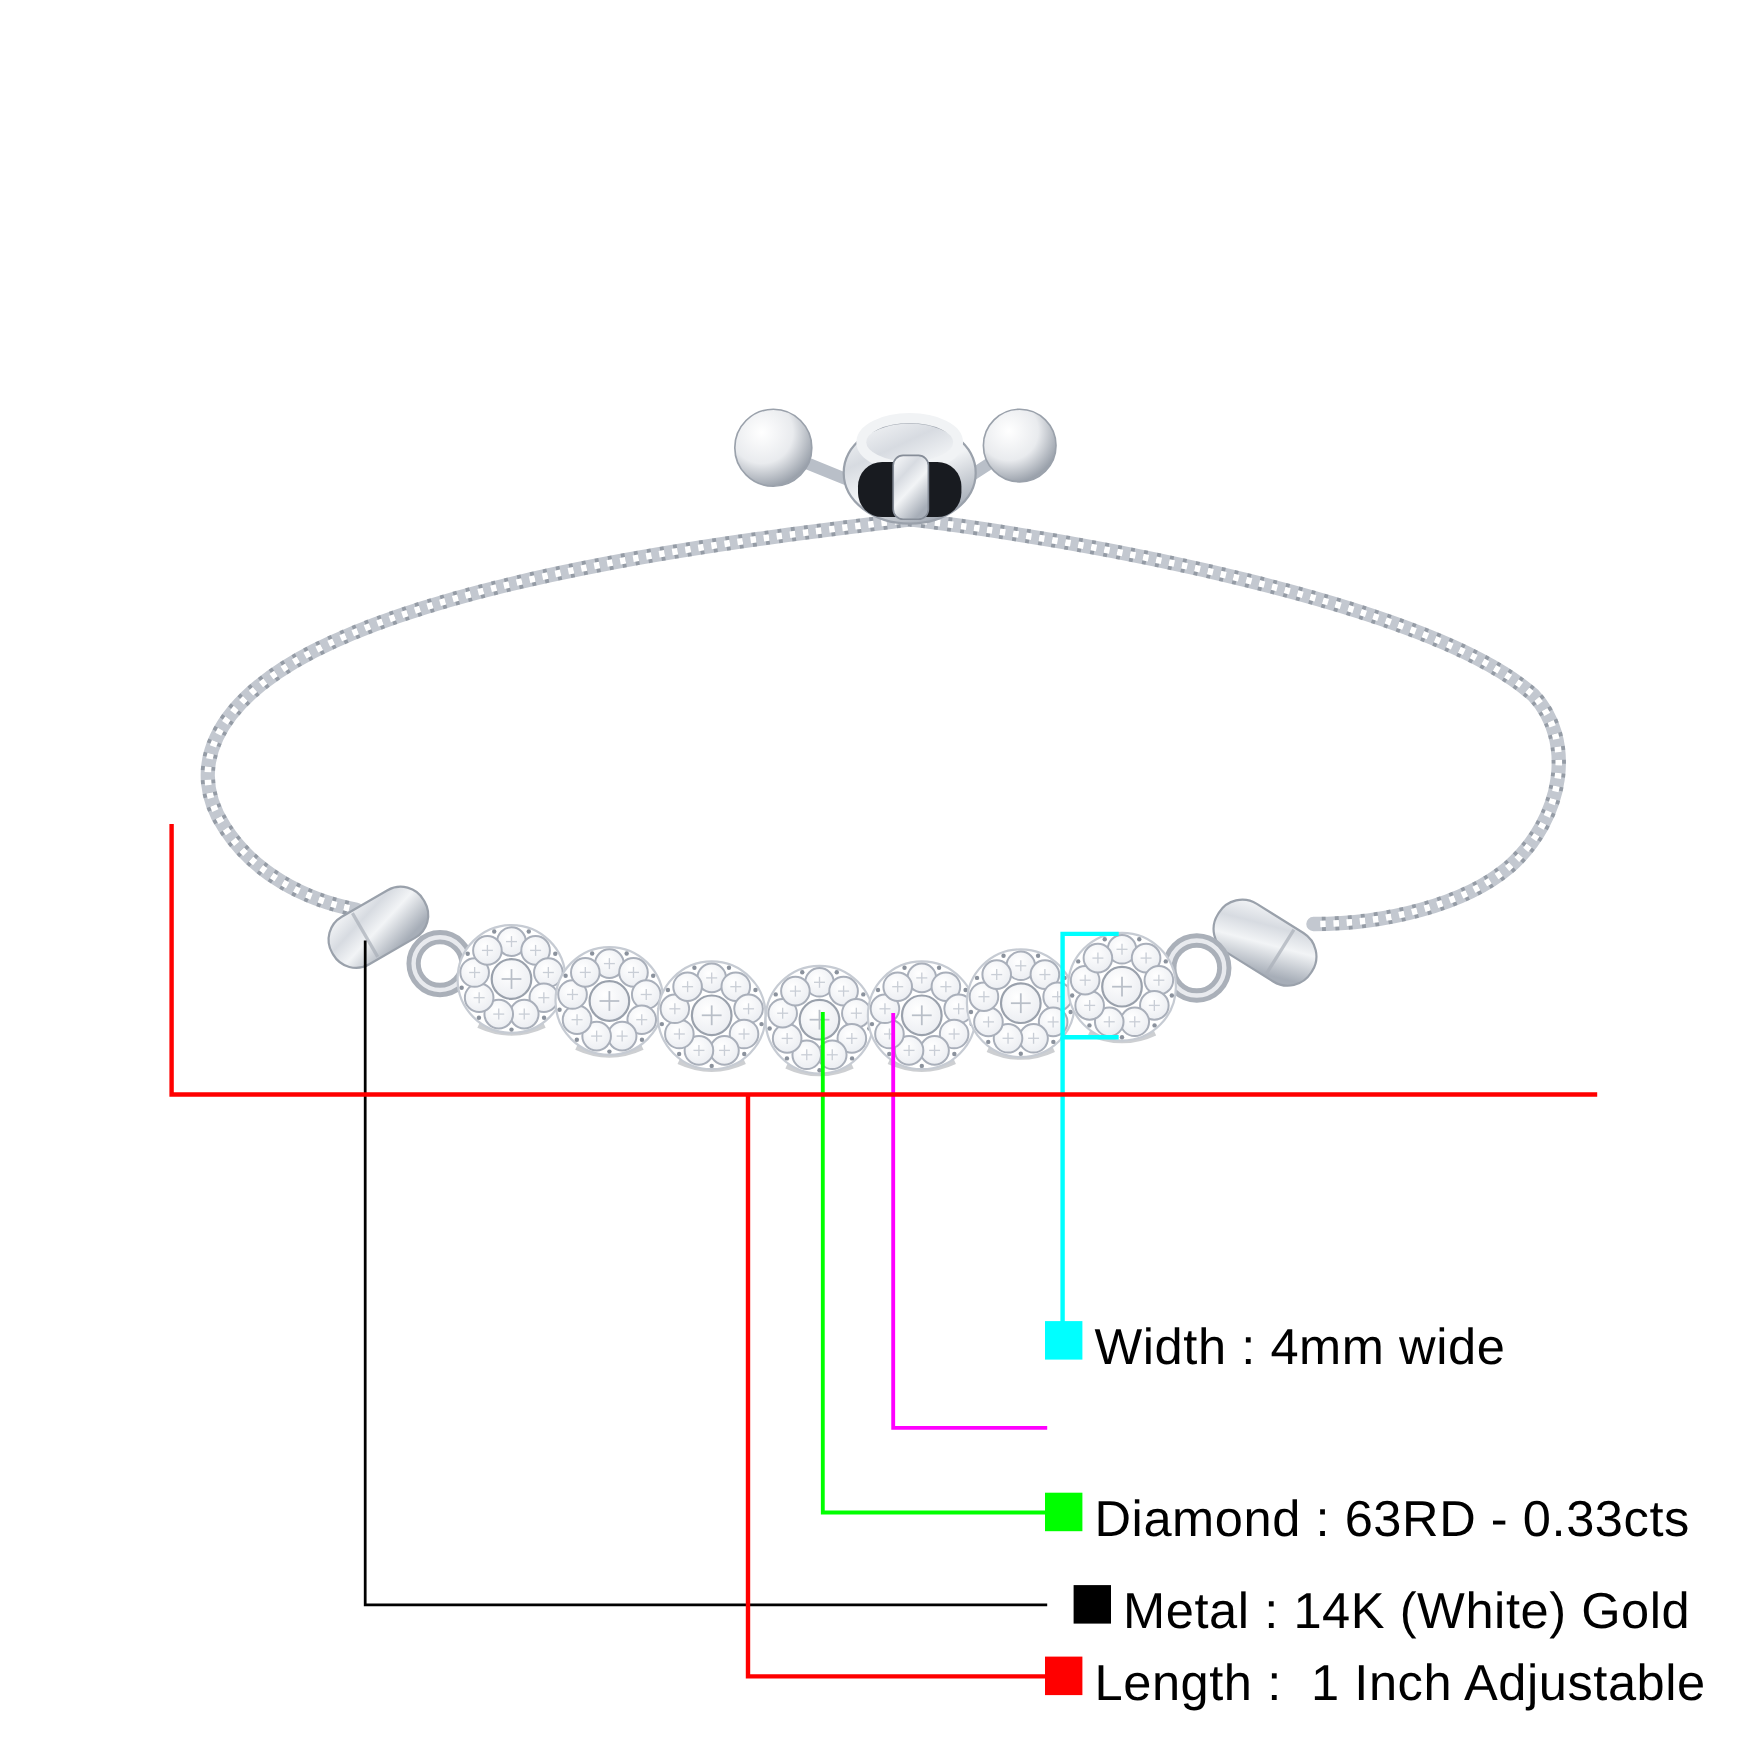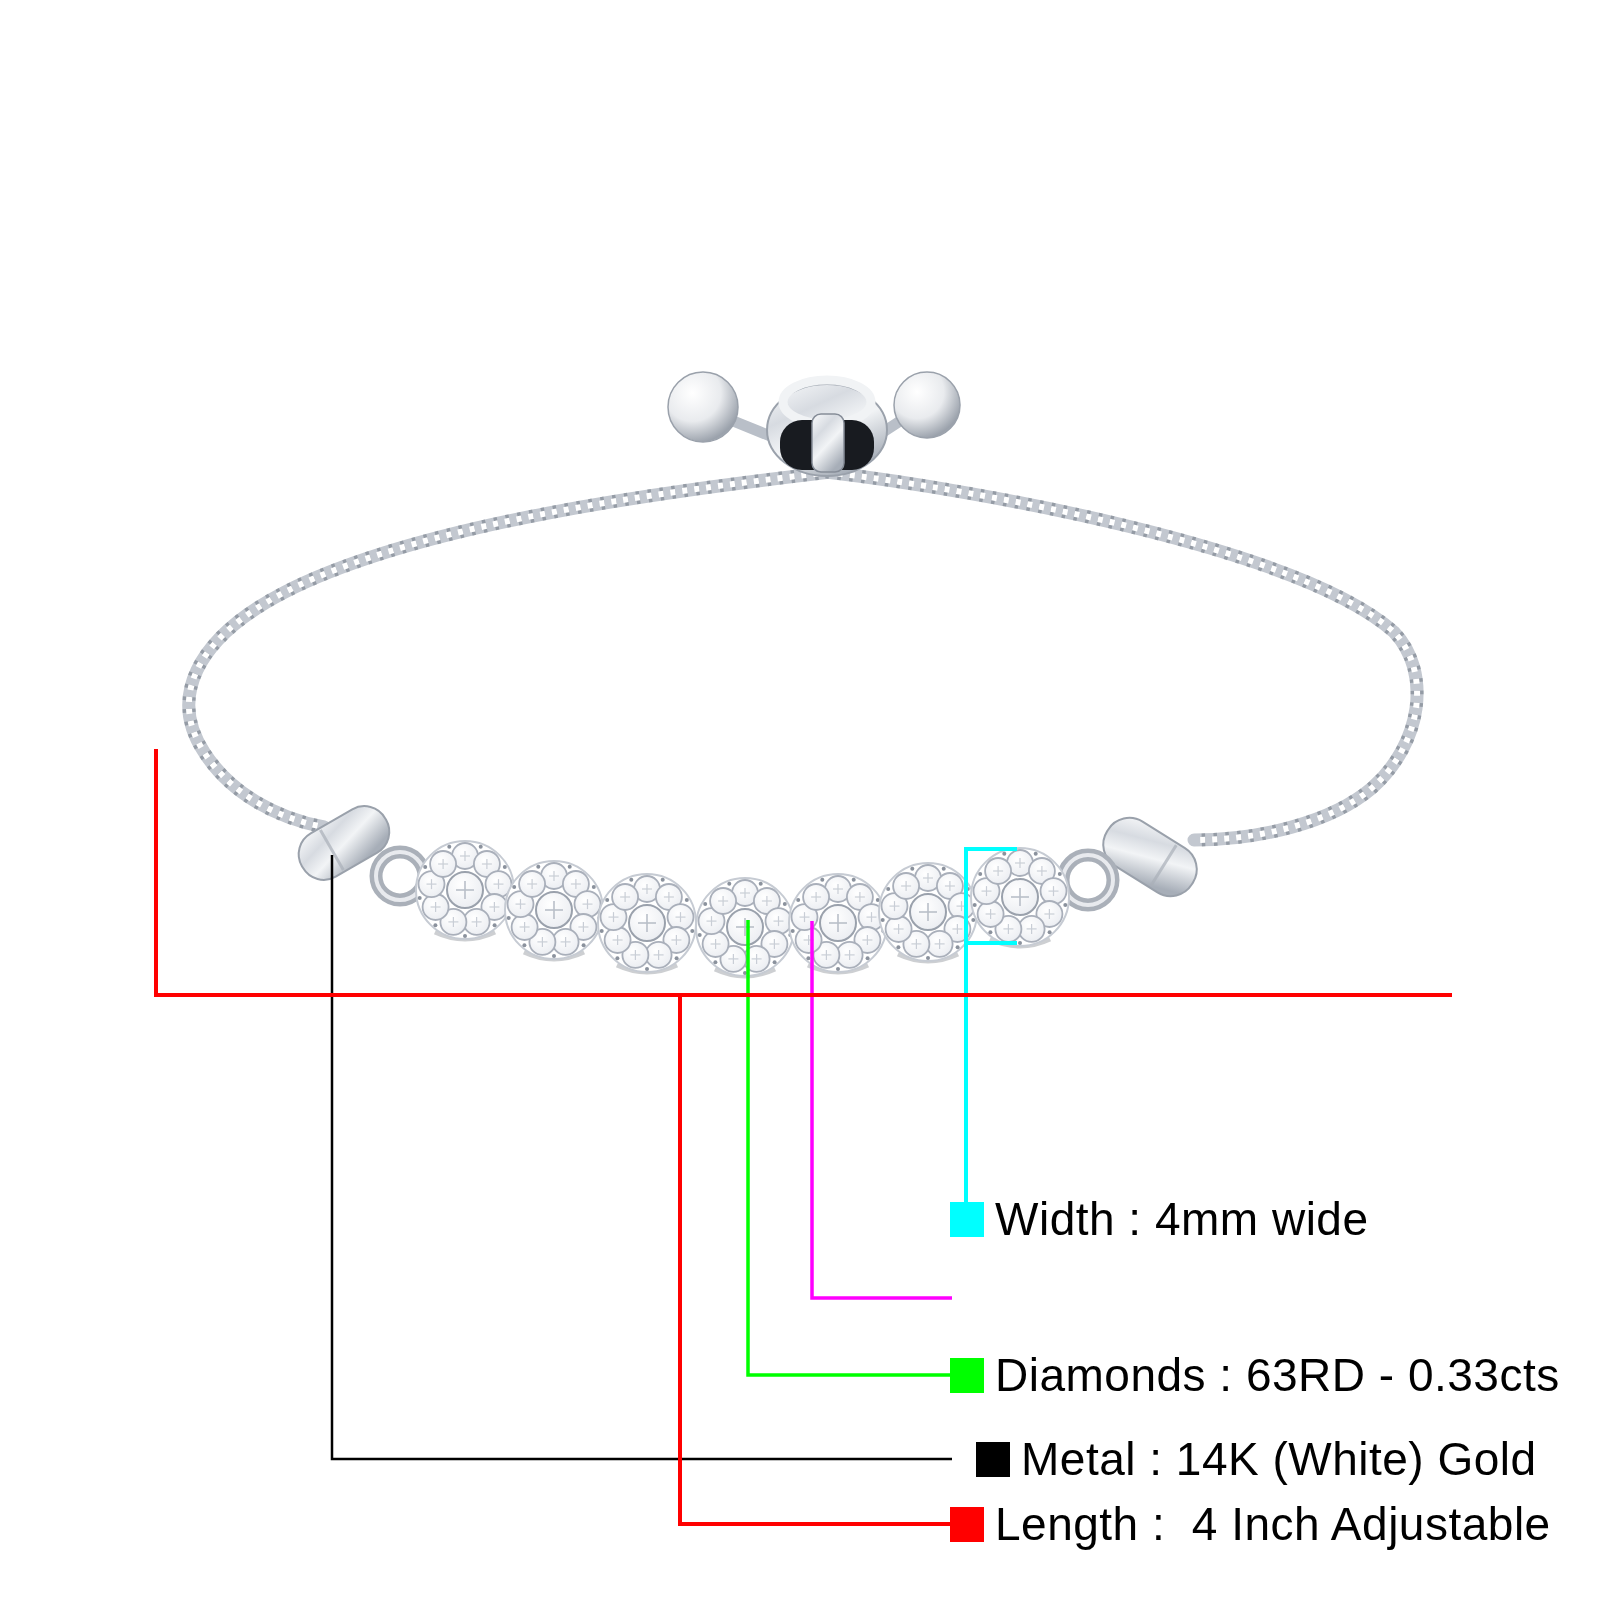--- a/index.html
+++ b/index.html
@@ -8,21 +8,21 @@
     width: 1600px;
     height: 1600px;
     background: #ffffff;
     overflow: hidden;
     font-family: "Liberation Sans", sans-serif;
   }
   .stage svg.art { position: absolute; left: 0; top: 0; }
   .legend-row {
     position: absolute;
     display: flex;
-    align-items: center;
+    align-items: flex-start;
     gap: 11px;
     height: 36px;
   }
   .swatch { width: 34px; height: 35px; flex: 0 0 auto; }
   .spec-label {
     font-size: 46px;
     line-height: 1;
     color: #000000;
     white-space: pre;
     letter-spacing: 0.5px;
@@ -411,24 +411,24 @@
         <polyline points="680,995 680,1524 952,1524" fill="none" stroke="#ff0000" stroke-width="4"></polyline>
       </g>
   </svg>
 
   <div class="legend-row" style="left:950px; top:1201px;">
     <div class="swatch" style="background: rgb(0, 255, 255);"></div>
     <span class="spec-label">Width : 4mm wide</span>
   </div>
   <div class="legend-row" style="left:950px; top:1357px;">
     <div class="swatch" style="background: rgb(0, 255, 0);"></div>
-    <span class="spec-label">Diamonds : 63RD - 0.33cts</span>
+    <span class="spec-label">Diamond : 63RD - 0.33cts</span>
   </div>
   <div class="legend-row" style="left:976px; top:1441px;">
     <div class="swatch" style="background: rgb(0, 0, 0);"></div>
     <span class="spec-label">Metal : 14K (White) Gold</span>
   </div>
   <div class="legend-row" style="left:950px; top:1506px;">
     <div class="swatch" style="background: rgb(255, 0, 0);"></div>
-    <span class="spec-label">Length :  4 Inch Adjustable</span>
+    <span class="spec-label">Length :  1 Inch Adjustable</span>
   </div>
 
 </div>
 
 </body></html>

